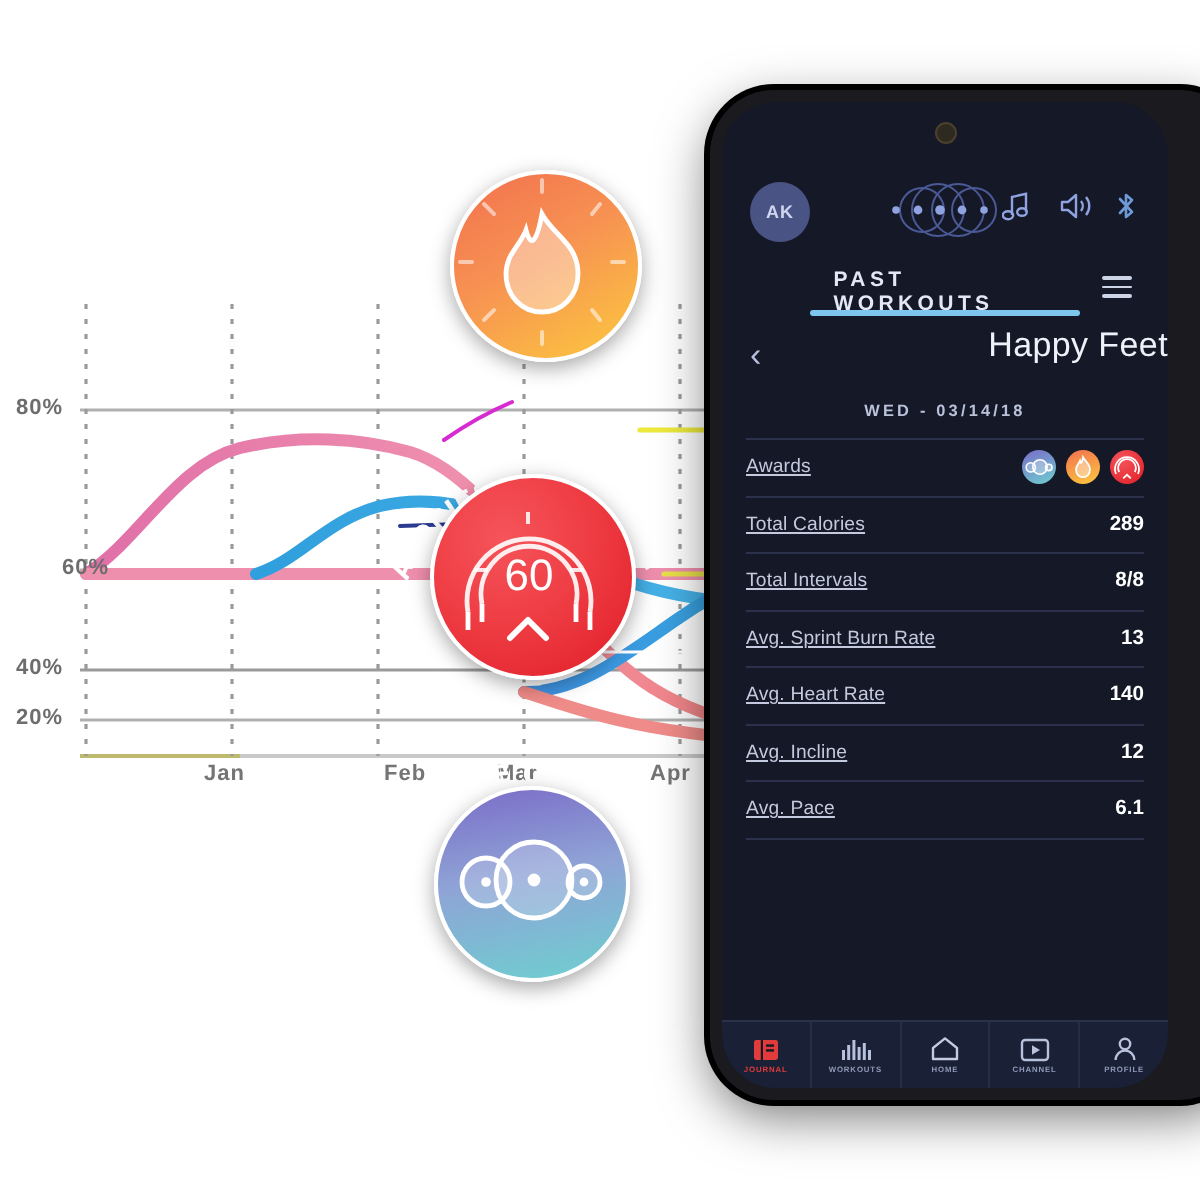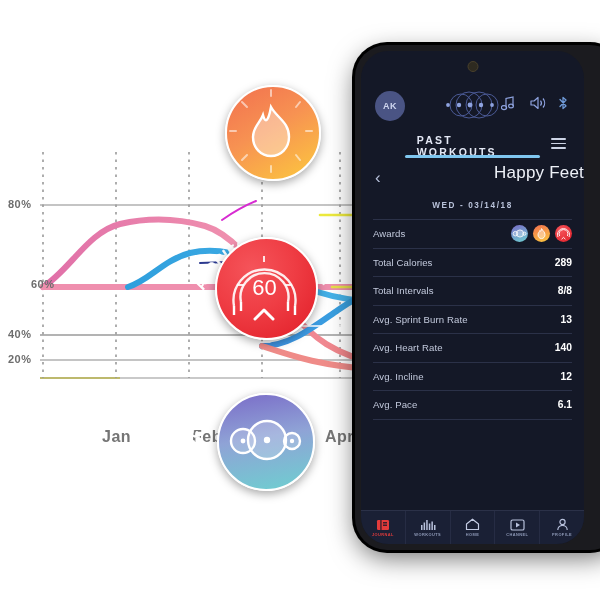--- a/index.html
+++ b/index.html
@@ -3,21 +3,21 @@
 <meta charset="utf-8">
 <style>
   html,body{margin:0;padding:0;background:#fff;}
   body{width:600px;height:600px;overflow:hidden;font-family:"Liberation Sans",sans-serif;}
   #stage{position:relative;width:600px;height:600px;background:#ffffff;overflow:hidden;}
 
   
   #chart-panel{position:absolute;left:0;top:150px;width:380px;height:240px;}
   #chart-svg{position:absolute;left:0;top:0;}
   .ylab{position:absolute;font-size:11px;font-weight:bold;color:#6d6d6d;letter-spacing:.5px;}
-  .xlab{position:absolute;font-size:16px;font-weight:bold;color:#757575;letter-spacing:.5px;margin-top:47px;}
+  .xlab{position:absolute;font-size:11px;font-weight:bold;color:#757575;letter-spacing:.5px;}
 
   
   .badge-wrap{position:absolute;}
   .badge-disc{position:absolute;border-radius:50%;box-shadow:0 3px 10px rgba(0,0,0,.35);}
   .badge-txt-svg{position:absolute;left:0;top:0;overflow:visible;}
 
   
   #phone{position:absolute;left:355px;top:45px;width:267px;height:505px;
     border-radius:32px;background:#1b1b1f;
     box-shadow:0 0 0 3px #000, 0 8px 26px rgba(0,0,0,.55);}
@@ -43,21 +43,21 @@
   #titlebar{position:absolute;top:112px;left:0;width:223px;height:34px;}
   #back-chevron{position:absolute;left:14px;top:5px;color:#b6c0da;font-size:17px;font-weight:300;}
   #workout-title{position:absolute;left:0;top:0;width:223px;text-align:right;
     color:#eef1f8;font-size:17px;letter-spacing:.2px;}
   #workout-date{position:absolute;top:150px;left:0;width:223px;text-align:center;
     color:#b9c2da;font-size:8.2px;font-weight:bold;letter-spacing:1.6px;}
 
   #stats{position:absolute;top:168px;left:12px;width:199px;}
   .srow{display:flex;align-items:center;justify-content:space-between;
     height:27.5px;border-top:1px solid #2b3148;}
-  .skey{color:#c3cadd;font-size:9.6px;letter-spacing:.1px;}
+  .skey{color:#c3cadd;font-size:9.6px;letter-spacing:.1px;text-decoration:underline;}
   .sval{color:#ffffff;font-size:10.3px;font-weight:bold;}
   .awards{display:flex;gap:5px;align-items:center;}
   .aw{width:17px;height:17px;border-radius:50%;position:relative;overflow:hidden;}
   .aw svg{position:absolute;left:0;top:0;}
 
   #profile-link{position:absolute;top:478px;left:0;width:223px;text-align:center;
     color:#cdd4e6;font-size:10px;}
 
   #navbar{position:absolute;bottom:0;left:0;width:223px;height:33px;
     background:#1a2035;border-top:1px solid #2b3148;display:flex;}

